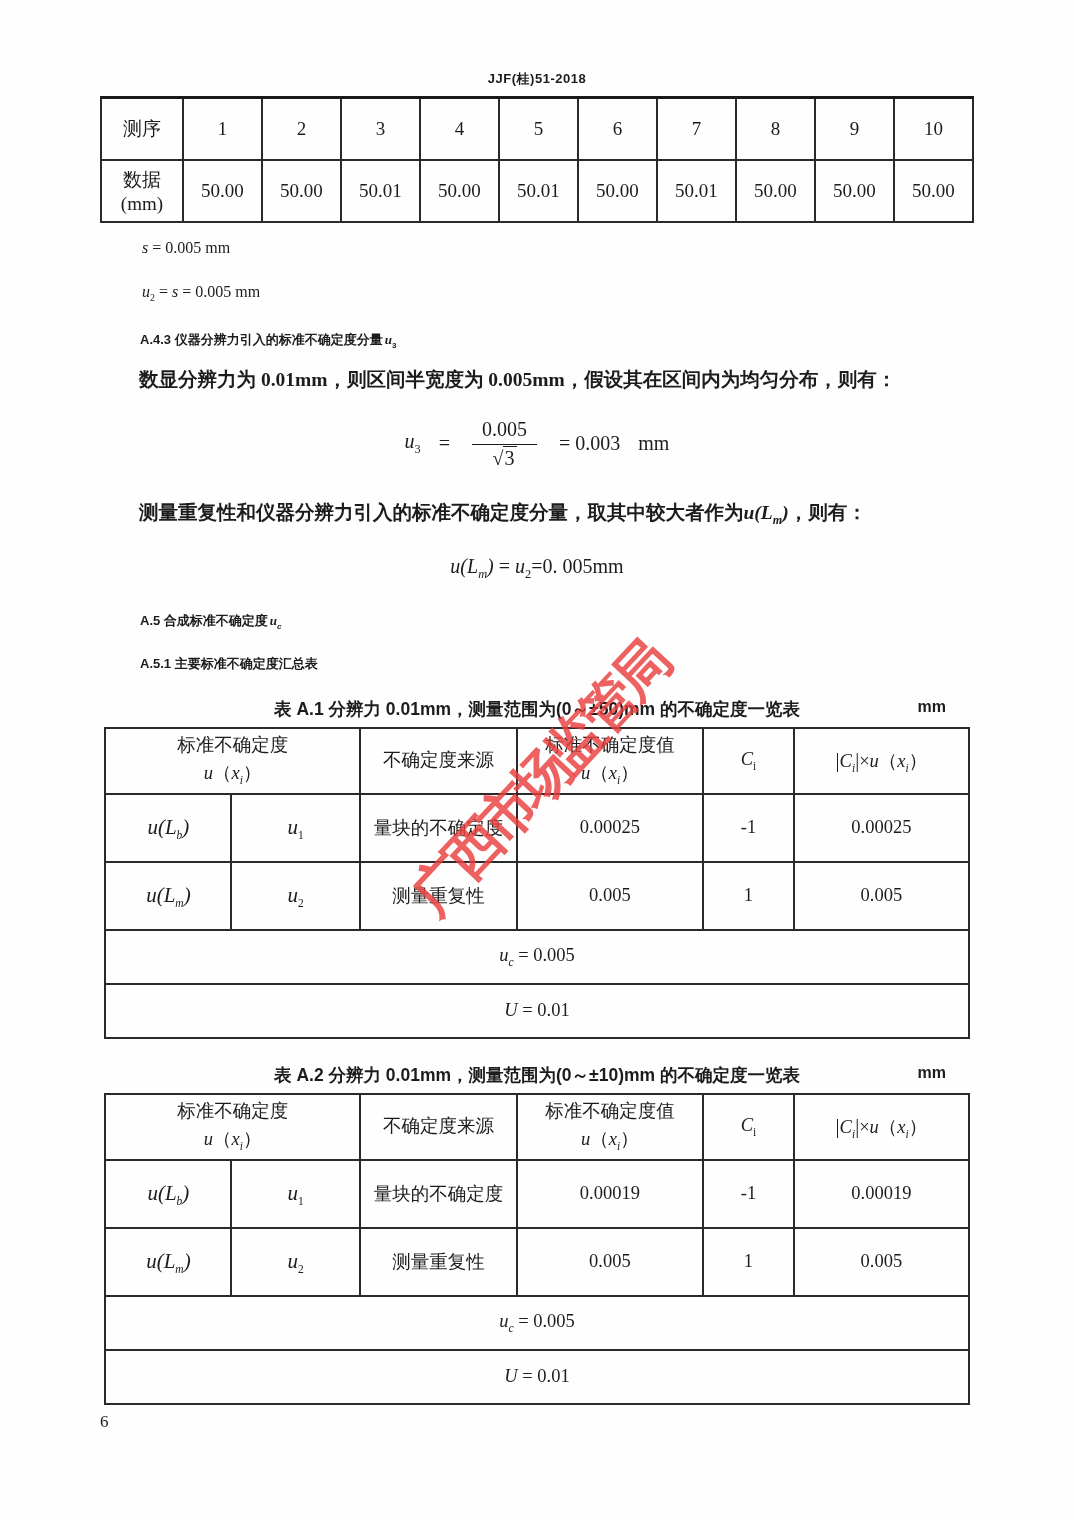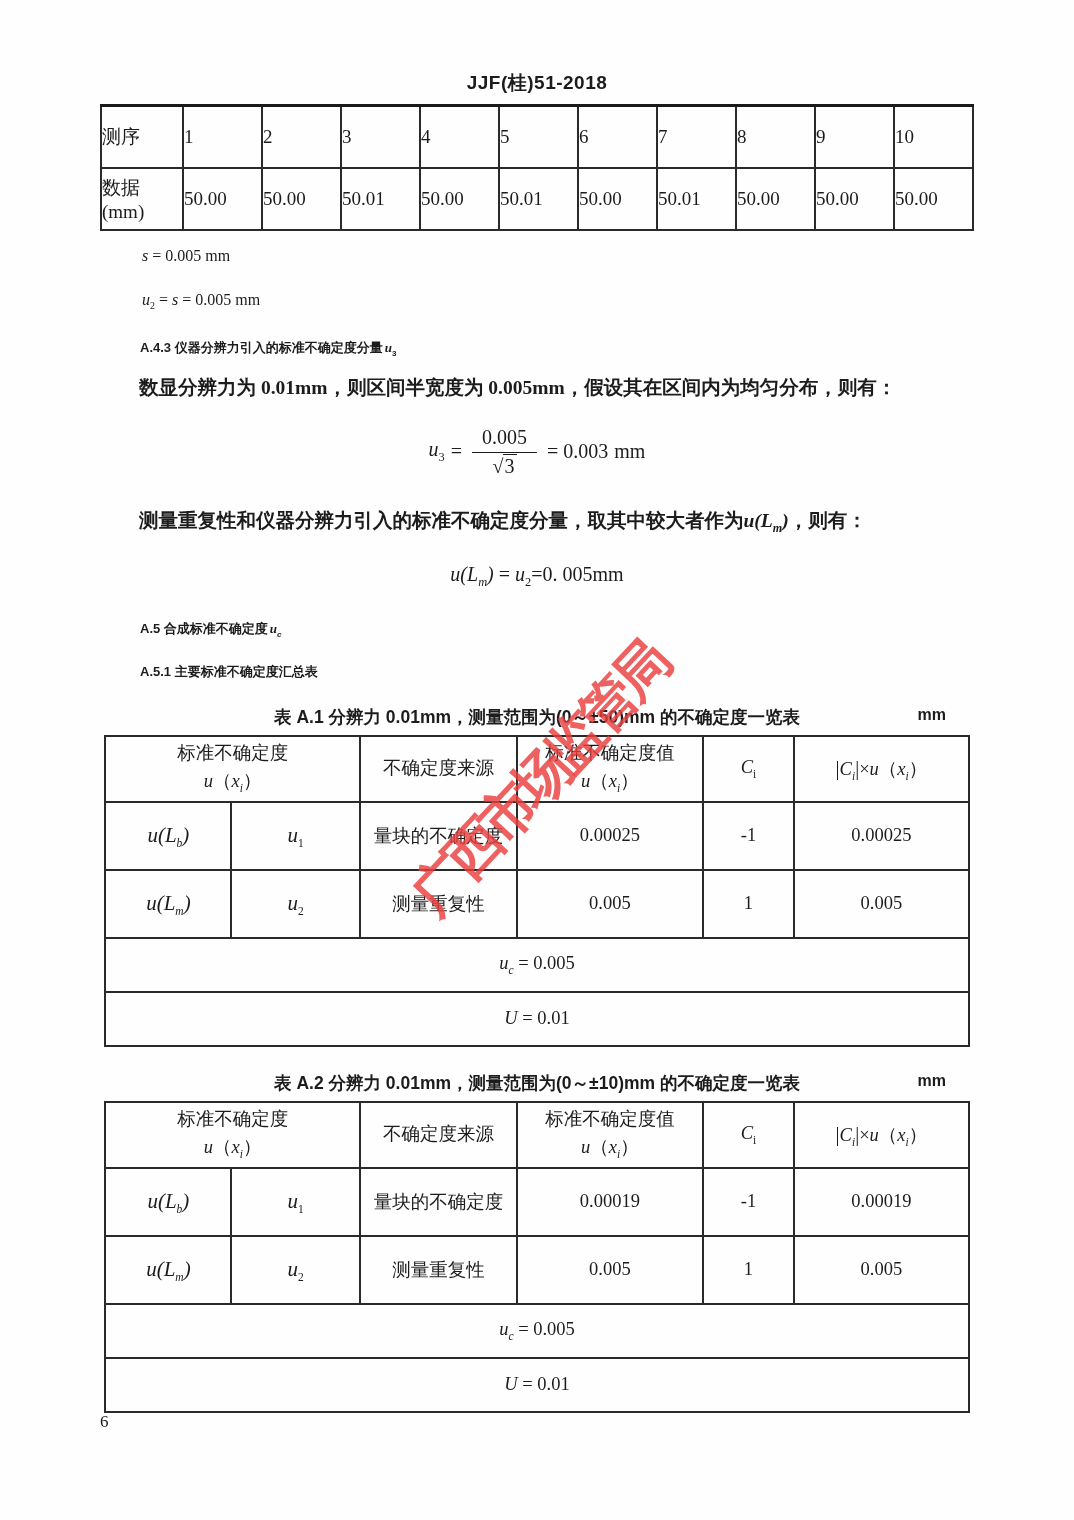--- a/index.html
+++ b/index.html
@@ -18,28 +18,28 @@
     text-align:center; font-family:"Liberation Sans","DejaVu Sans",sans-serif;
     font-weight:bold; font-size:56px; letter-spacing:-7px;
     color:rgba(233,62,62,0.82);
     transform:rotate(-47deg); transform-origin:50% 50%;
     pointer-events:none; z-index:5; white-space:nowrap;
   }
 
   .doc-header {
     padding-top:70px; text-align:center;
     font-family:"Liberation Sans","DejaVu Sans",sans-serif;
-    font-weight:bold; font-size:19px; letter-spacing:0.5px;
+    font-weight:bold; font-size:13px; letter-spacing:0.5px;
   }
 
   
   table { border-collapse:collapse; }
   .measure-table { width:100%; margin-top:8px; border:2px solid #222; border-top:3.5px solid #1a1a1a; }
   .measure-table td {
-    border:2px solid #2a2a2a; text-align:left; vertical-align:middle;
+    border:2px solid #2a2a2a; text-align:center; vertical-align:middle;
     font-size:19px; height:62px;
   }
   .measure-table td.rowlabel { width:9.4%; font-size:19px; }
   .measure-table td.num { width:9.06%; }
 
   .eq { font-size:16px; }
   .eq .mi, .mi { font-style:italic; font-family:"Liberation Serif","DejaVu Serif",serif; }
   sub { font-size:0.62em; }
   sub.it { font-style:italic; }
   .indent1 { margin-left:42px; }
@@ -51,21 +51,21 @@
     font-weight:bold; font-size:13px;margin-left:40px;
   }
   .heading .hvar { font-family:"Liberation Serif","DejaVu Serif",serif; font-weight:bold; font-style:italic; margin-left:2px; }
   .h-a43 { margin-top:28px; }
   .h-a5  { margin-top:30px; }
   .h-a51 { margin-top:24px; }
 
   .para { margin-top:16px; font-size:19.5px; line-height:1.55; text-indent:2em;font-weight:bold; }
 
   .eq-center { text-align:center; margin-top:10px; font-size:20px; }
-  .eq-u3 { height:76px; display:flex; align-items:center; justify-content:center; gap:6px; }
+  .eq-u3 { height:76px; display:flex; align-items:center; justify-content:center; gap:18px; }
   .frac { display:inline-block; vertical-align:middle; text-align:center; margin:0 4px; }
   .frac .fnum { display:block; padding:0 10px 3px 10px; border-bottom:1.6px solid #1b1b1b; }
   .frac .fden { display:block; padding-top:2px; }
   .radicand { border-top:1.6px solid #1b1b1b; margin-left:-1px; padding:0 2px; }
   .eq-ulm { margin-top:26px; }
 
   .tbl-caption {
     position:relative; margin-top:24px; text-align:center;
     font-family:"Liberation Sans","DejaVu Sans",sans-serif;
     font-weight:bold; font-size:17.5px;

